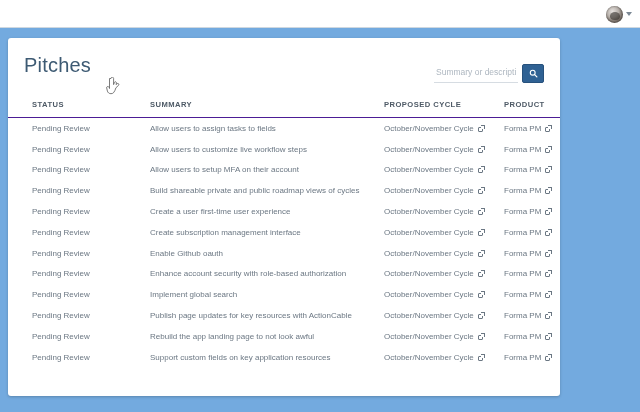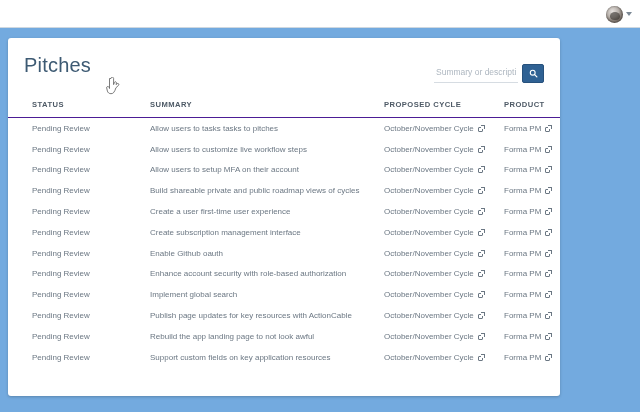--- a/index.html
+++ b/index.html
@@ -260,21 +260,21 @@
       <tr>
         <th class="c-status">STATUS</th>
         <th class="c-summary">SUMMARY</th>
         <th class="c-cycle">PROPOSED CYCLE</th>
         <th class="c-product">PRODUCT</th>
       </tr>
     </thead>
     <tbody>
         <tr>
           <td class="c-status">Pending Review</td>
-          <td class="c-summary">Allow users to tasks tasks to pitches</td>
+          <td class="c-summary">Allow users to assign tasks to fields</td>
           <td class="c-cycle"><span class="cell-link">
               <span>October/November Cycle</span>
               <span class="ext-icon"></span>
             </span></td>
           <td class="c-product"><span class="cell-link">
               <span>Forma PM</span>
               <span class="ext-icon"></span>
             </span></td>
         </tr>
         <tr>

